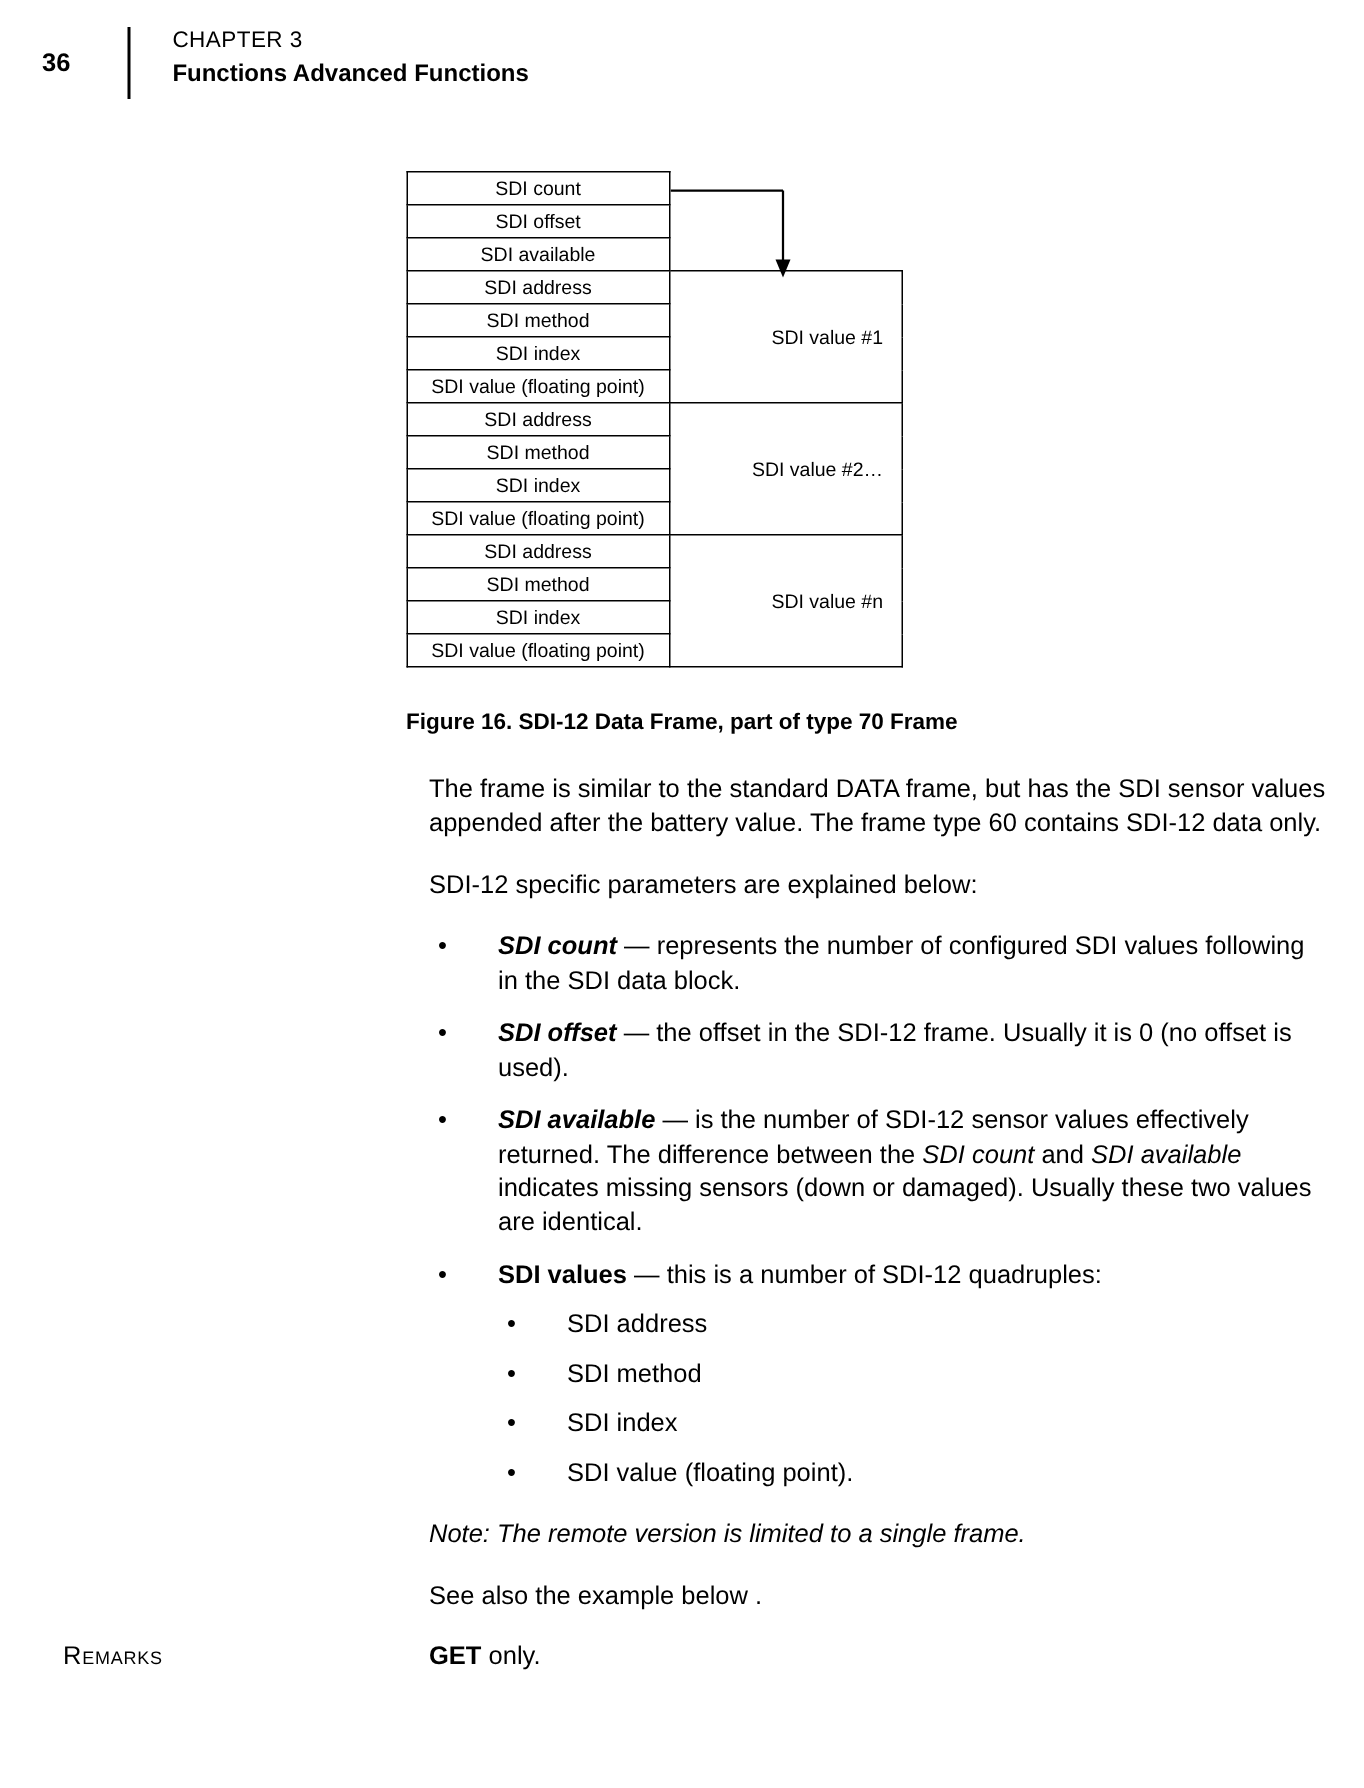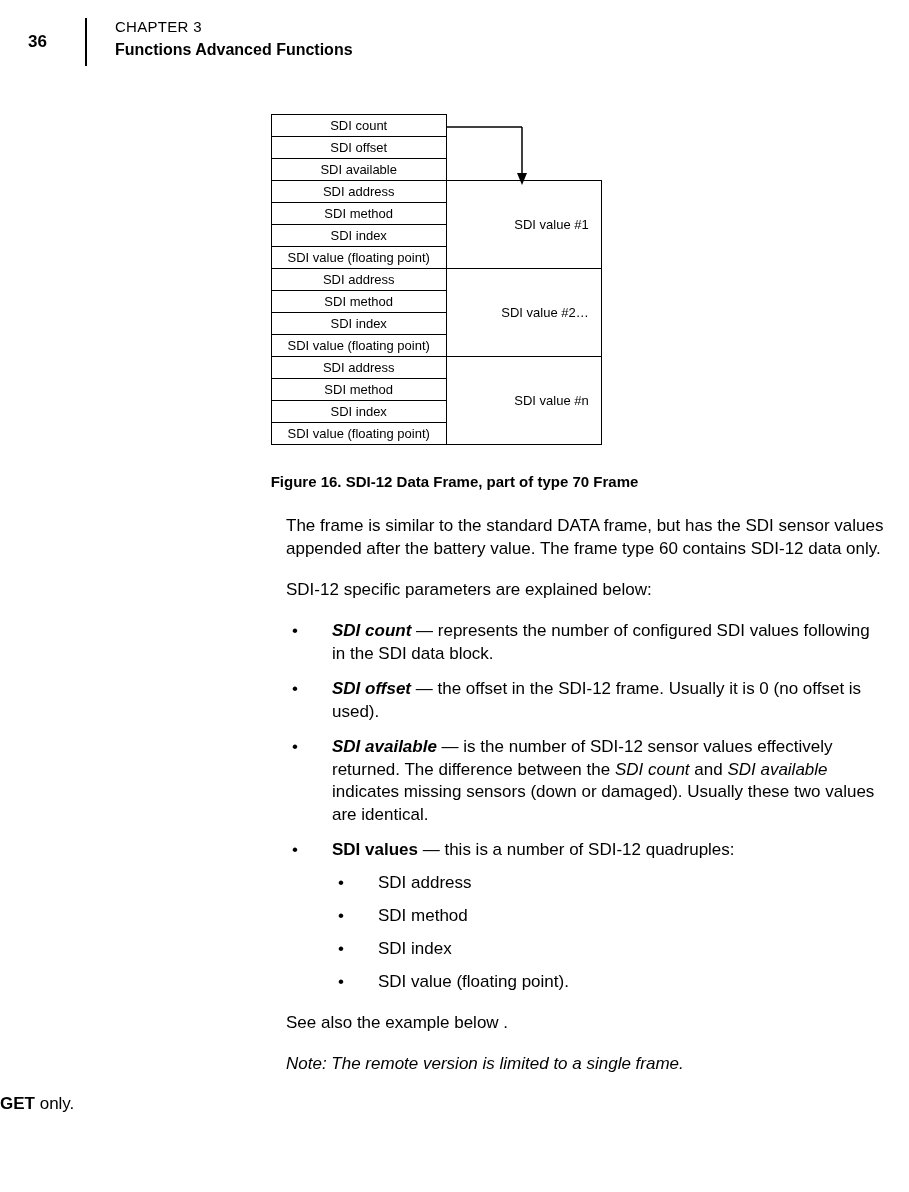--- a/index.html
+++ b/index.html
@@ -146,23 +146,24 @@
       <li>
         <span class="bold">SDI values</span><span> — this is a number of SDI-12 quadruples:</span>
         <ul class="sub-list">
           <li>SDI address</li>
           <li>SDI method</li>
           <li>SDI index</li>
           <li>SDI value (floating point).</li>
         </ul>
       </li>
     </ul>
+    <p class="para note">Note: The remote version is limited to a single frame.</p>
     <p class="para">See also the example below .</p>
-    <p class="para note">Note: The remote version is limited to a single frame.</p>
   </div>
 
   <div class="remarks-row">
+    <div class="remarks-label">Remarks</div>
     <div class="remarks-text">
       <span class="bold">GET</span><span> only.</span>
     </div>
   </div>
 
 </div>
 
 </body></html>

